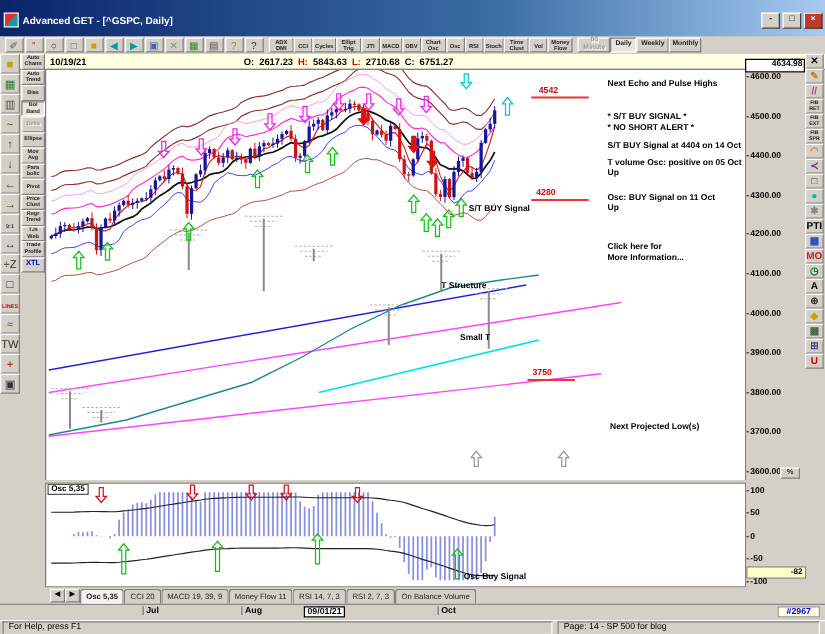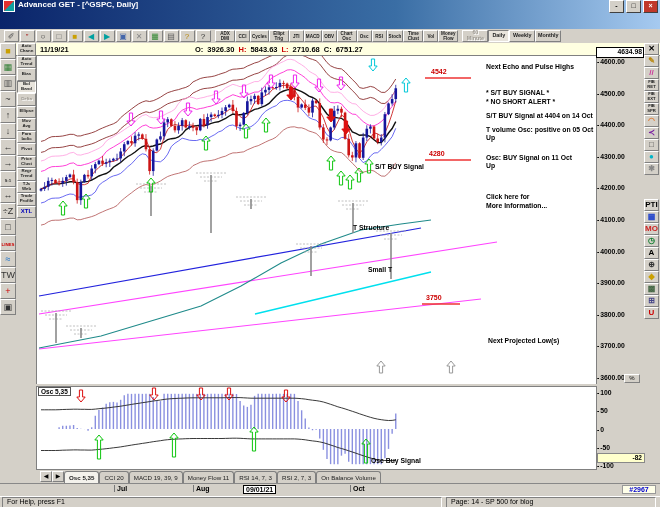--- a/index.html
+++ b/index.html
@@ -1,21 +1,21 @@
 <!DOCTYPE html>
 <html><head>
 <meta charset="utf-8">
 <style>
   html,body{margin:0;padding:0;}
   body{font-family:"Liberation Sans",sans-serif;background:#555;}
   #win{position:relative;width:660px;height:507px;background:#d4d0c8;overflow:hidden;
        font-family:"Liberation Sans",sans-serif;}
   
   #titlebar{position:absolute;left:0;top:0;width:660px;height:32px;
-    background:linear-gradient(90deg,#0a246a,#3a6ea5 60%,#a6caf0);display:flex;}
+    background:linear-gradient(90deg,#0a246a,#3a6ea5 60%,#a6caf0);display:flex;align-items:center;}
   #title-icon{width:10px;height:10px;margin:0 3px;background:linear-gradient(135deg,#e03030 45%,#10a0a0 55%);
     border:1px solid #fff;}
   #title-text{color:#fff;font-size:8px;font-weight:bold;flex:1;}
   .wbtn{width:13px;height:11px;margin-right:2px;background:#d4d0c8;border:1px solid;
     border-color:#fff #404040 #404040 #fff;font-size:7px;line-height:9px;text-align:center;font-weight:bold;color:#000;}
   .wbtn.close{background:#c0392b;color:#fff;}
   #menubar{position:absolute;left:0;top:16px;width:660px;height:13px;background:#d4d0c8;
     display:flex;align-items:center;border-bottom:1px solid #aaa;}
   #child-icon{width:9px;height:9px;margin:0 4px;background:linear-gradient(135deg,#caa002 50%,#1a6a1a 50%);border:1px solid #555;}
   .menu-item{font-size:7.5px;padding:0 5px;color:#000;}
@@ -149,24 +149,24 @@
     <span class="tsep"></span>
     <span id="tb-intervals" style="display:flex;">
         <button class="tb-int disabled">60 Minute</button>
         <button class="tb-int pressed">Daily</button>
         <button class="tb-int">Weekly</button>
         <button class="tb-int">Monthly</button>
       </span>
   </div>
 
   <div id="dataline">
-    <span id="dl-date">11/19/21</span>
+    <span id="dl-date">10/19/21</span>
     <span id="dl-ohlc">
       <span>O:</span>
-        <span>3926.30</span>
+        <span>2617.23</span>
       <span class="lblH">H:</span>
         <span>5843.63</span>
       <span class="lblL">L:</span>
         <span>2710.68</span>
       <span>C:</span>
         <span>6751.27</span>
     </span>
     <span id="dl-change">+33.17</span>
   </div>
 
@@ -862,21 +862,21 @@
       <button class="rtn" style="color: rgb(184, 134, 11);">✎</button>
       <button class="rtn" style="color: rgb(204, 51, 153);">//</button>
       <button class="rtn txt" style="color: rgb(34, 34, 34);">FIB RET</button>
       <button class="rtn txt" style="color: rgb(34, 34, 34);">FIB EXT</button>
       <button class="rtn txt" style="color: rgb(34, 34, 34);">FIB SPR</button>
       <button class="rtn" style="color: rgb(224, 112, 32);">◠</button>
       <button class="rtn" style="color: rgb(122, 31, 162);">≺</button>
       <button class="rtn" style="color: rgb(68, 68, 68);">□</button>
       <button class="rtn" style="color: rgb(0, 181, 200);">●</button>
       <button class="rtn" style="color: rgb(136, 136, 136);">✱</button>
-      <button class="rtn" style="color: rgb(0, 0, 0); margin-top: 24px;">PTI</button>
+      <button class="rtn" style="color: rgb(0, 0, 0);">PTI</button>
       <button class="rtn" style="color: rgb(34, 68, 204);">▦</button>
       <button class="rtn" style="color: rgb(204, 34, 34);">MOB</button>
       <button class="rtn" style="color: rgb(10, 122, 42);">◷</button>
       <button class="rtn" style="color: rgb(0, 0, 0);">A</button>
       <button class="rtn" style="color: rgb(51, 51, 51);">⊕</button>
       <button class="rtn" style="color: rgb(202, 160, 2);">◆</button>
       <button class="rtn" style="color: rgb(68, 102, 68);">▩</button>
       <button class="rtn" style="color: rgb(68, 68, 136);">⊞</button>
       <button class="rtn" style="color: rgb(204, 0, 0);">U</button>
     </div>

